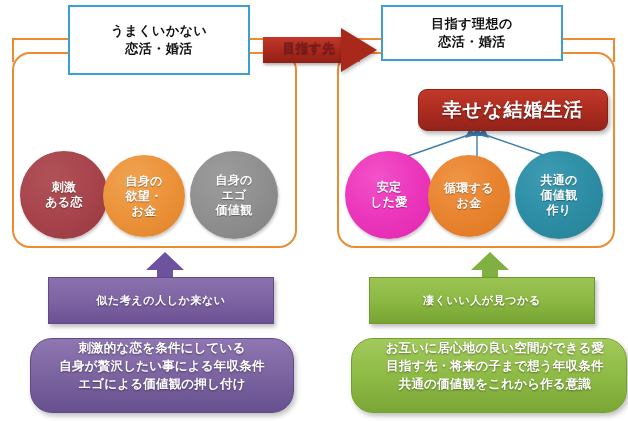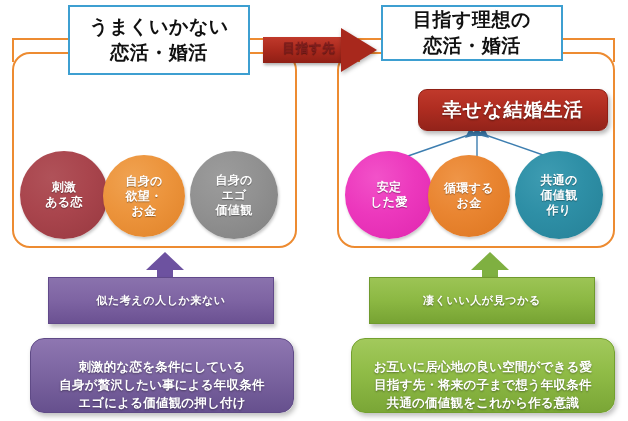--- a/index.html
+++ b/index.html
@@ -36,21 +36,21 @@
     border: 2px solid #3D9FD1;
     box-sizing: border-box;
     display: flex;
     align-items: center;
     justify-content: center;
     z-index: 6;
   }
   .header-box .lines {
     text-align: center;
     font-weight: bold;
-    font-size: 19px;
+    font-size: 13px;
     line-height: 1.35;
     color: #111111;
     letter-spacing: 0.5px;
   }
   #header-left  { left: 68px;  top: 5px; width: 182px; height: 70px; }
   #header-right { left: 381px; top: 5px; width: 182px; height: 56px; }
 
   
   #goal-arrow {
     position: absolute;
@@ -197,23 +197,23 @@
   }
   #result-right {
     left: 369px; top: 277px; width: 224px; height: 45px;
     background: linear-gradient(180deg,#9cc455 0%, #8cb843 50%, #77a333 100%);
     border: 1px solid #6f9a2d;
   }
 
   
   .detail-box {
     position: absolute;
-    border-radius: 14px;
-    display: flex;
-    align-items: flex-end;
+    border-radius: 22px;
+    display: flex;
+    align-items: flex-start;
     justify-content: center;
     box-shadow: 2px 3px 5px rgba(0,0,0,0.25);
     z-index: 6;
   }
   .detail-box .dtext {
     text-align: center;
     color: #ffffff;
     font-weight: bold;
     font-size: 12.5px;
     line-height: 1.45;
@@ -222,20 +222,21 @@
   }
   #detail-left {
     left: 30px; top: 338px; width: 262px; height: 73px;
     background: linear-gradient(180deg,#8e76b1 0%, #7d66a2 45%, #66508e 100%);
     border: 1px solid #5f4a86;
   }
   #detail-right {
     left: 351px; top: 338px; width: 262px; height: 73px;
     background: linear-gradient(180deg,#a2c95c 0%, #90bc47 45%, #7aa636 100%);
     border: 1px solid #73a02f;
+    padding-left: 12px;
   }
 </style>
 </head>
 <body>
 
 <div id="canvas">
 
   <div class="conn-line" style="left:12px;  top:38px;  width:58px;  height:2px;"></div>
   <div class="conn-line" style="left:248px; top:38px;  width:24px;  height:2px;"></div>
   <div class="conn-line" style="left:360px; top:38px;  width:23px;  height:2px;"></div>

